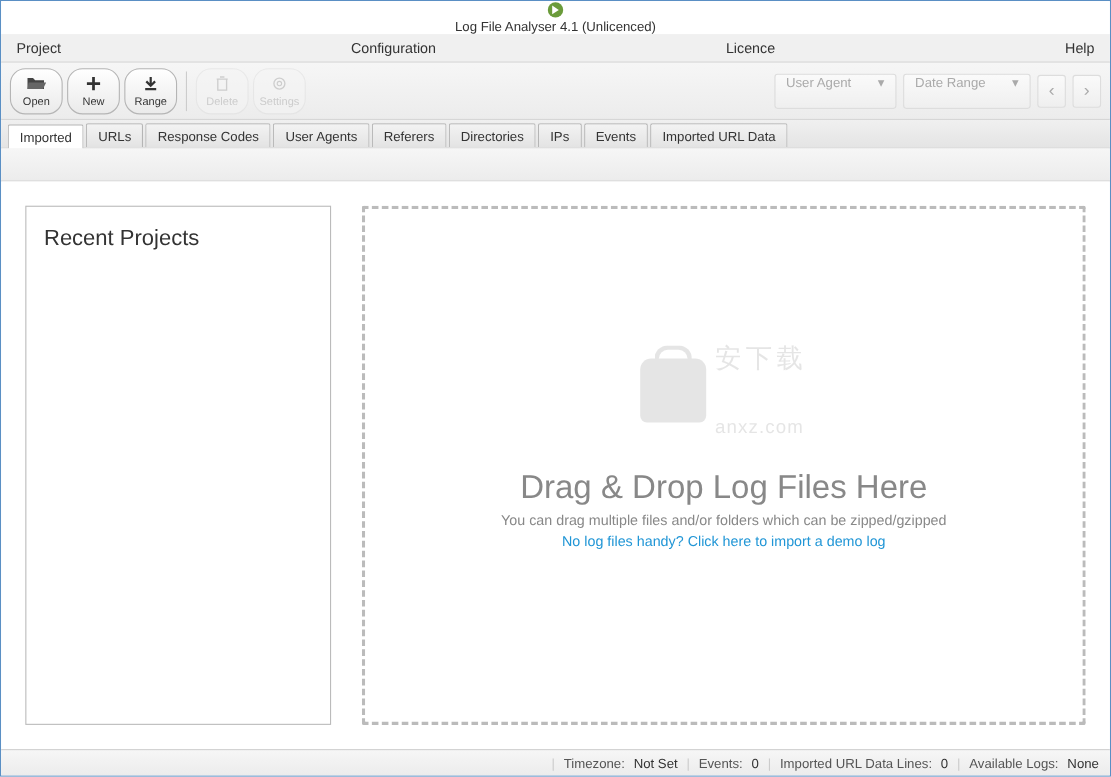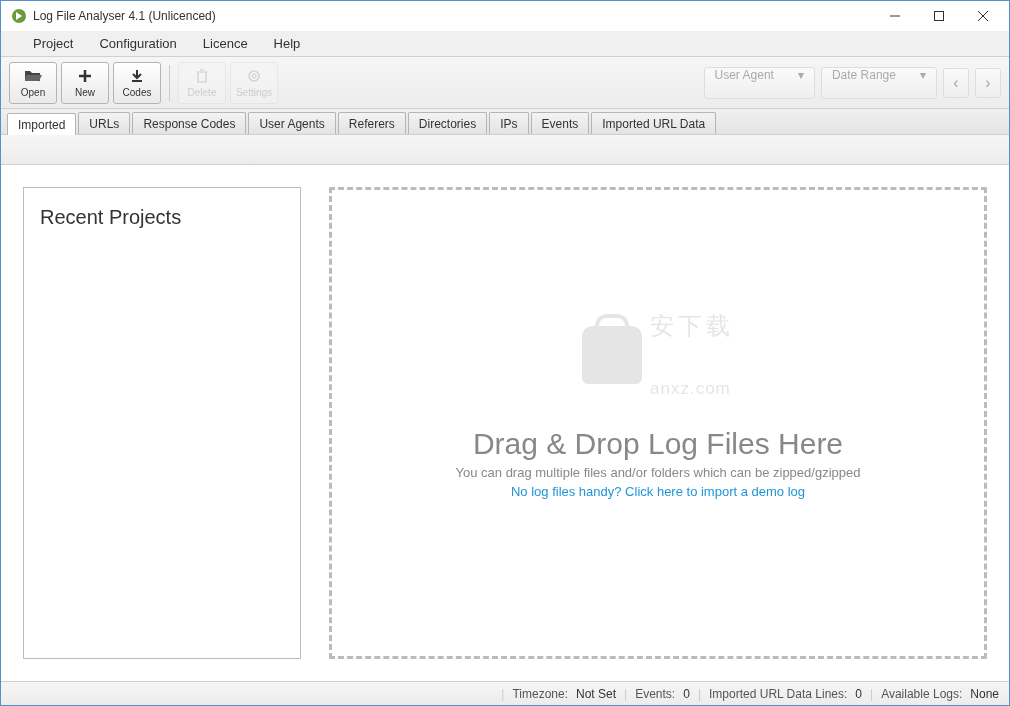--- a/index.html
+++ b/index.html
@@ -1,32 +1,32 @@
 <!DOCTYPE html>
 <html><head>
 <meta charset="utf-8">
 <style>
 * { margin: 0; padding: 0; box-sizing: border-box; font-family: "Segoe UI", Tahoma, sans-serif; }
 body { width: 1010px; height: 706px; background: #fff; border: 1px solid #5a8fc4; display: flex; flex-direction: column; overflow: hidden; }
 
 
-.titlebar { height: 30px; background: #fff; display: flex; align-items: center; padding: 0 4px; }
+.titlebar { height: 30px; background: #fff; display: flex; align-items: center; padding: 0 4px; flex-direction: column; }
 .titlebar .app-icon { width: 16px; height: 16px; margin: 0 6px; }
 .titlebar .title { font-size: 12px; color: #333; flex: 1; }
 .titlebar .win-controls { display: flex; }
 .titlebar .win-btn { width: 44px; height: 28px; display: flex; align-items: center; justify-content: center; cursor: pointer; }
 
 
-.menubar { height: 26px; background: #f0f0f0; border-bottom: 1px solid #d0d0d0; display: flex; align-items: center; padding: 0 28px; gap: 18px; }
+.menubar { height: 26px; background: #f0f0f0; border-bottom: 1px solid #d0d0d0; display: flex; align-items: center; padding: 0 10px; gap: 18px; justify-content: space-between; }
 .menubar .menu-item { font-size: 13px; color: #333; cursor: pointer; padding: 2px 4px; }
 
 
 .toolbar { height: 52px; background: linear-gradient(#f6f6f6, #ececec); border-bottom: 1px solid #cfcfcf; display: flex; align-items: center; padding: 4px 8px; gap: 6px; }
 .tool-group { display: flex; gap: 4px; }
-.tool-btn { width: 48px; height: 42px; border: 1px solid #b5b5b5; border-radius: 3px; background: linear-gradient(#fff, #eaeaea); display: flex; flex-direction: column; align-items: center; justify-content: center; cursor: pointer; font-size: 10px; color: #333; }
+.tool-btn { width: 48px; height: 42px; border: 1px solid #b5b5b5; border-radius: 14px; background: linear-gradient(#fff, #eaeaea); display: flex; flex-direction: column; align-items: center; justify-content: center; cursor: pointer; font-size: 10px; color: #333; }
 .tool-btn.disabled { opacity: 0.5; cursor: default; border-color: #ddd; background: #f5f5f5; color: #aaa; }
 .tool-btn .icon { width: 18px; height: 18px; margin-bottom: 2px; display: flex; align-items: center; justify-content: center; }
 .tool-sep { width: 1px; height: 36px; background: #ccc; margin: 0 2px; }
 .spacer { flex: 1; }
 .filter-btn { height: 32px; padding: 0 10px; border: 1px solid #ddd; border-radius: 3px; background: linear-gradient(#fafafa, #efefef); color: #aaa; font-size: 12px; display: flex; align-items: flex-start; gap: 24px; cursor: default; }
 .nav-btn { width: 26px; height: 30px; border: 1px solid #ddd; border-radius: 3px; background: linear-gradient(#fafafa, #efefef); color: #aaa; display: flex; align-items: center; justify-content: center; cursor: default; }
 
 
 .tabstrip { height: 26px; background: linear-gradient(#f0f0f0, #e4e4e4); border-bottom: 1px solid #cfcfcf; display: flex; align-items: flex-end; padding: 0 6px; }
 .tab { padding: 4px 10px 3px; border: 1px solid #b5b5b5; border-bottom: none; background: linear-gradient(#f3f3f3, #e3e3e3); font-size: 12px; color: #333; margin-right: 2px; border-radius: 2px 2px 0 0; cursor: pointer; }
@@ -114,21 +114,21 @@
         </span>
       <span>New</span>
     </div>
     <div class="tool-btn">
       <span class="icon">
           <svg width="14" height="14">
             <path d="M7 1 L7 8 M3 5 L7 9 L11 5" stroke="#333" stroke-width="2" fill="none"></path>
             <line x1="2" y1="12" x2="12" y2="12" stroke="#333" stroke-width="2"></line>
           </svg>
         </span>
-      <span>Codes</span>
+      <span>Range</span>
     </div>
   </div>
   <div class="tool-sep"></div>
   <div class="tool-group">
     <div class="tool-btn disabled">
       <span class="icon">
           <svg width="12" height="14">
             <path d="M1 3 L11 3 M4 1 L8 1 M2 3 L2 13 L10 13 L10 3" stroke="#aaa" stroke-width="1.2" fill="none"></path>
           </svg>
         </span>

